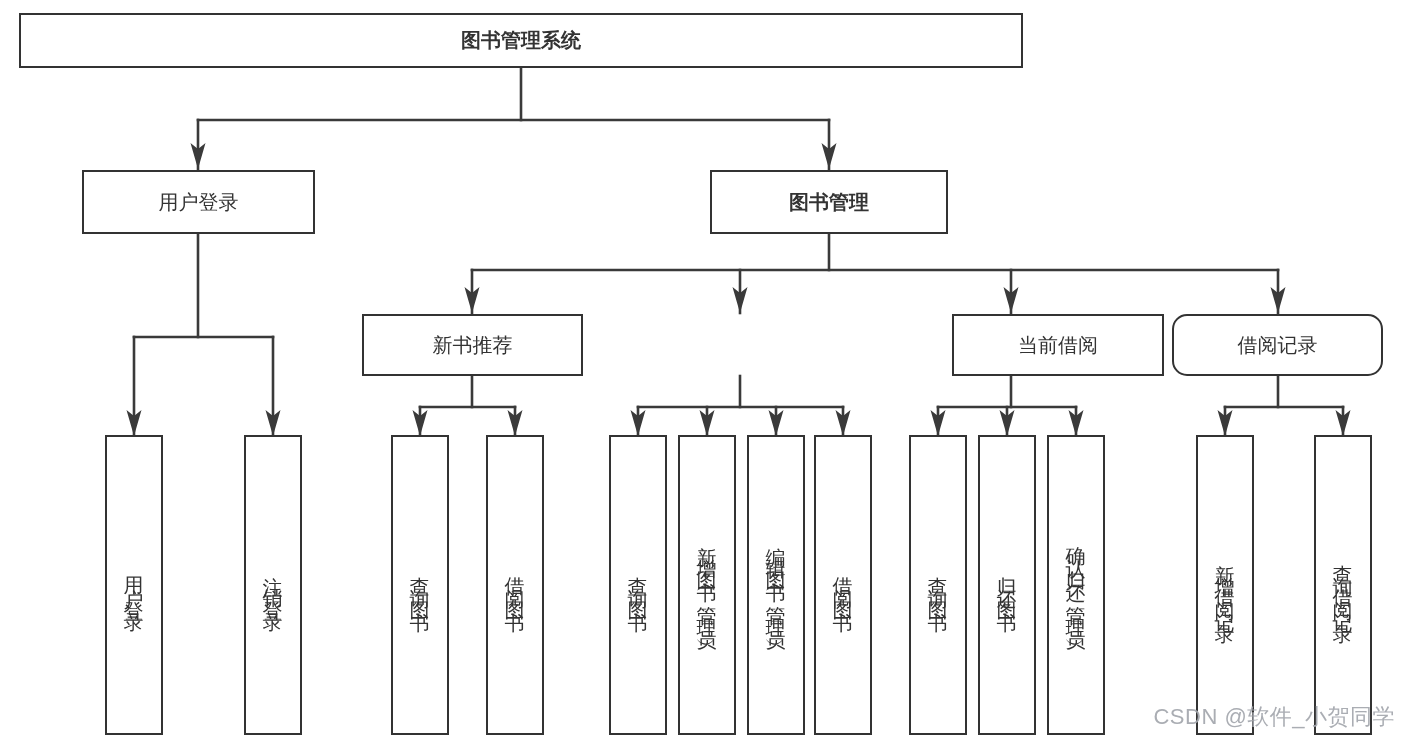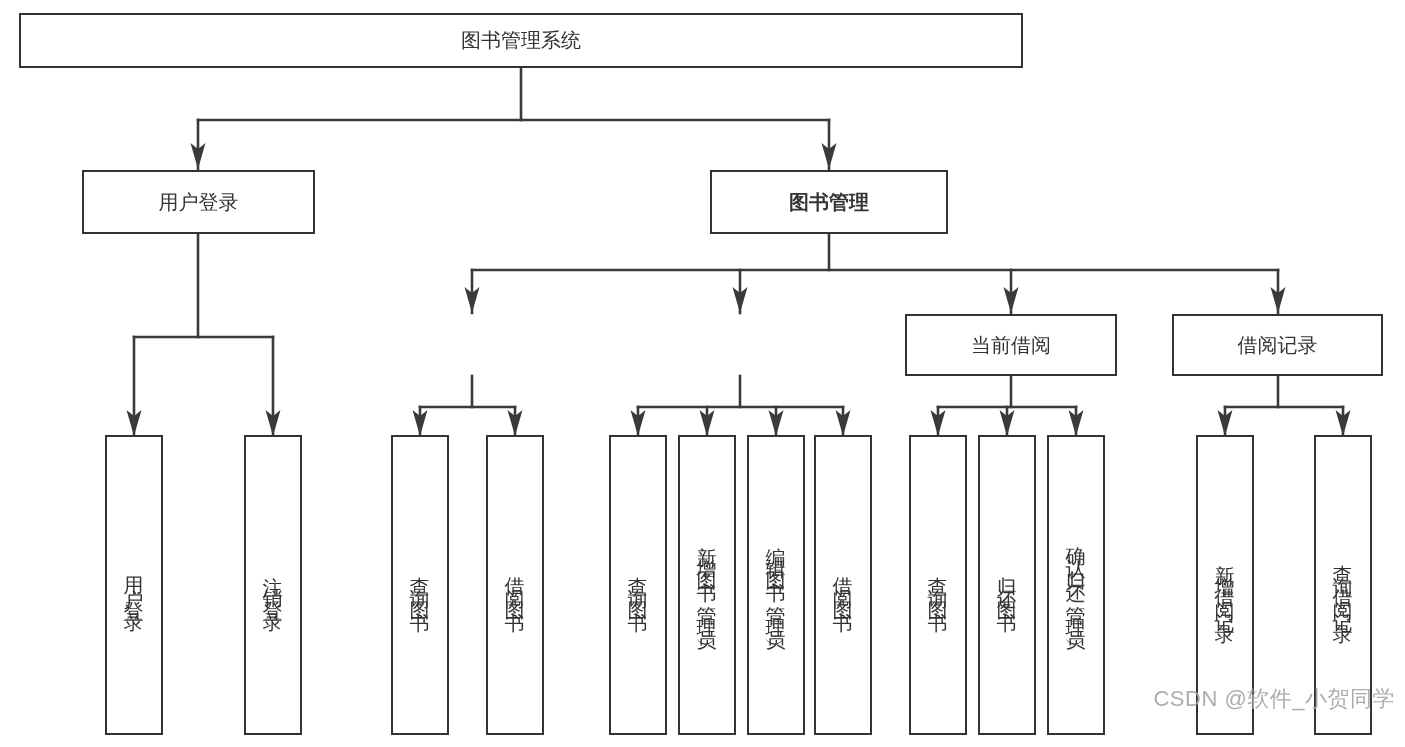--- a/index.html
+++ b/index.html
@@ -45,21 +45,21 @@
     letter-spacing: 12px;
     line-height: 1;
     white-space: nowrap;
   }
   .hbox-label {
     white-space: nowrap;
   }
   #watermark {
     position: absolute;
     right: 10px;
-    top: 684px;
+    top: 702px;
     font-size: 22px;
     color: rgba(163, 166, 173, 0.92);
     letter-spacing: 0.5px;
     z-index: 6;
     white-space: nowrap;
   }
 </style>
 </head>
 <body>
 
@@ -108,35 +108,38 @@
       <line x1="1007" y1="407" x2="1007" y2="436" marker-end="url(#arrow)"></line>
       <line x1="1076" y1="407" x2="1076" y2="436" marker-end="url(#arrow)"></line>
 
       <line x1="1278" y1="376" x2="1278" y2="407"></line>
       <line x1="1225" y1="407" x2="1343" y2="407"></line>
       <line x1="1225" y1="407" x2="1225" y2="436" marker-end="url(#arrow)"></line>
       <line x1="1343" y1="407" x2="1343" y2="436" marker-end="url(#arrow)"></line>
     </g>
   </svg>
 
-  <div class="box" style="left:19px; top:13px; width:1004px; height:55px;">
+  <div class="box" style="left:19px; top:13px; width:1004px; height:55px;font-weight:bold;">
     <span class="hbox-label">图书管理系统</span>
   </div>
 
   <div class="box" style="left:82px; top:170px; width:233px; height:64px;">
     <span class="hbox-label">用户登录</span>
   </div>
   <div class="box" style="left:710px; top:170px; width:238px; height:64px;font-weight:bold;">
     <span class="hbox-label">图书管理</span>
   </div>
 
-  <div class="box" style="left:905px; top:314px; width:212px; height:62px;">
+  <div class="box" style="left:362px; top:314px; width:221px; height:62px;">
+    <span class="hbox-label">新书推荐</span>
+  </div>
+  <div class="box" style="left:952px; top:314px; width:212px; height:62px;">
     <span class="hbox-label">当前借阅</span>
   </div>
-  <div class="box" style="left:1172px; top:314px; width:211px; height:62px;">
+  <div class="box" style="left:1172px; top:314px; width:211px; height:62px;border-radius:15px;">
     <span class="hbox-label">借阅记录</span>
   </div>
 
   <div class="box leaf" style="left:105px;">
     <span class="leaf-label">用户登录</span>
   </div>
   <div class="box leaf" style="left:244px;">
     <span class="leaf-label">注销登录</span>
   </div>
 

